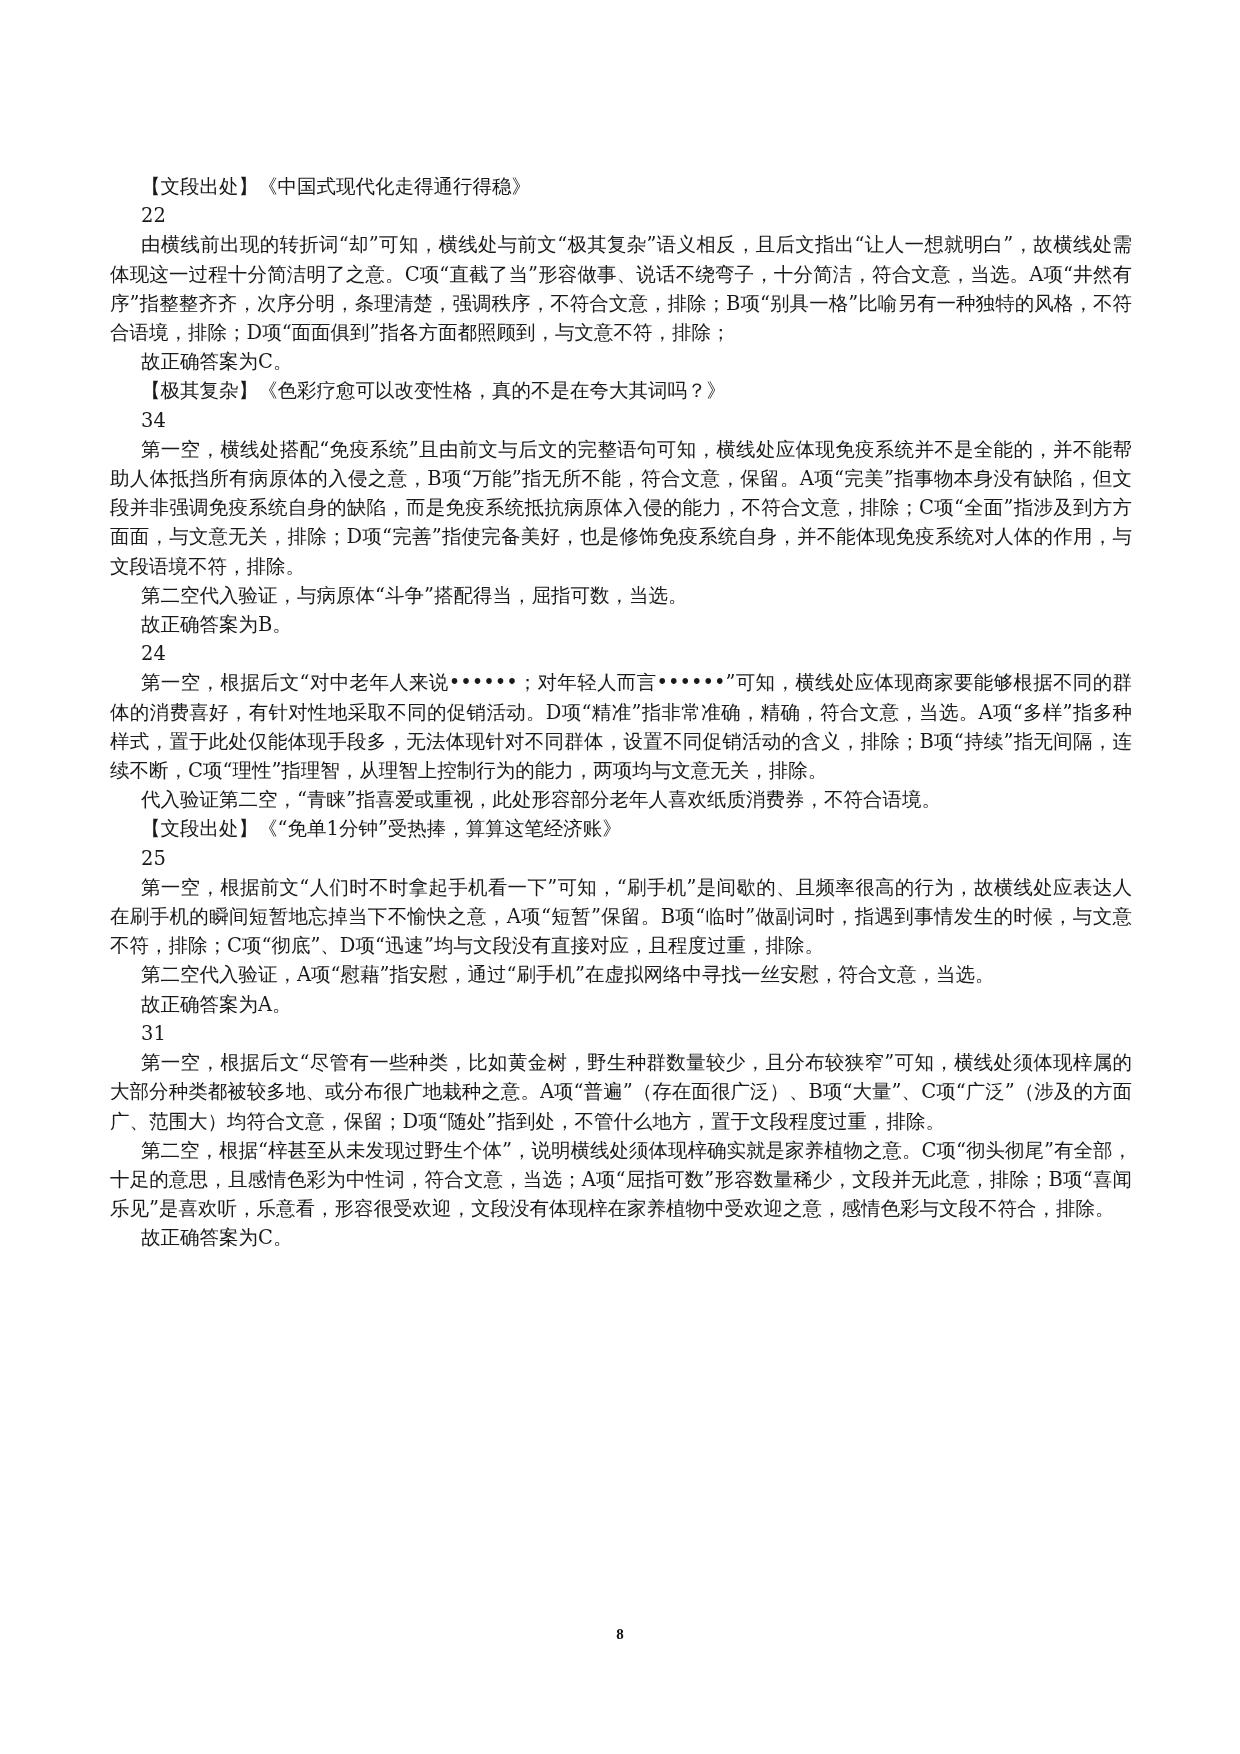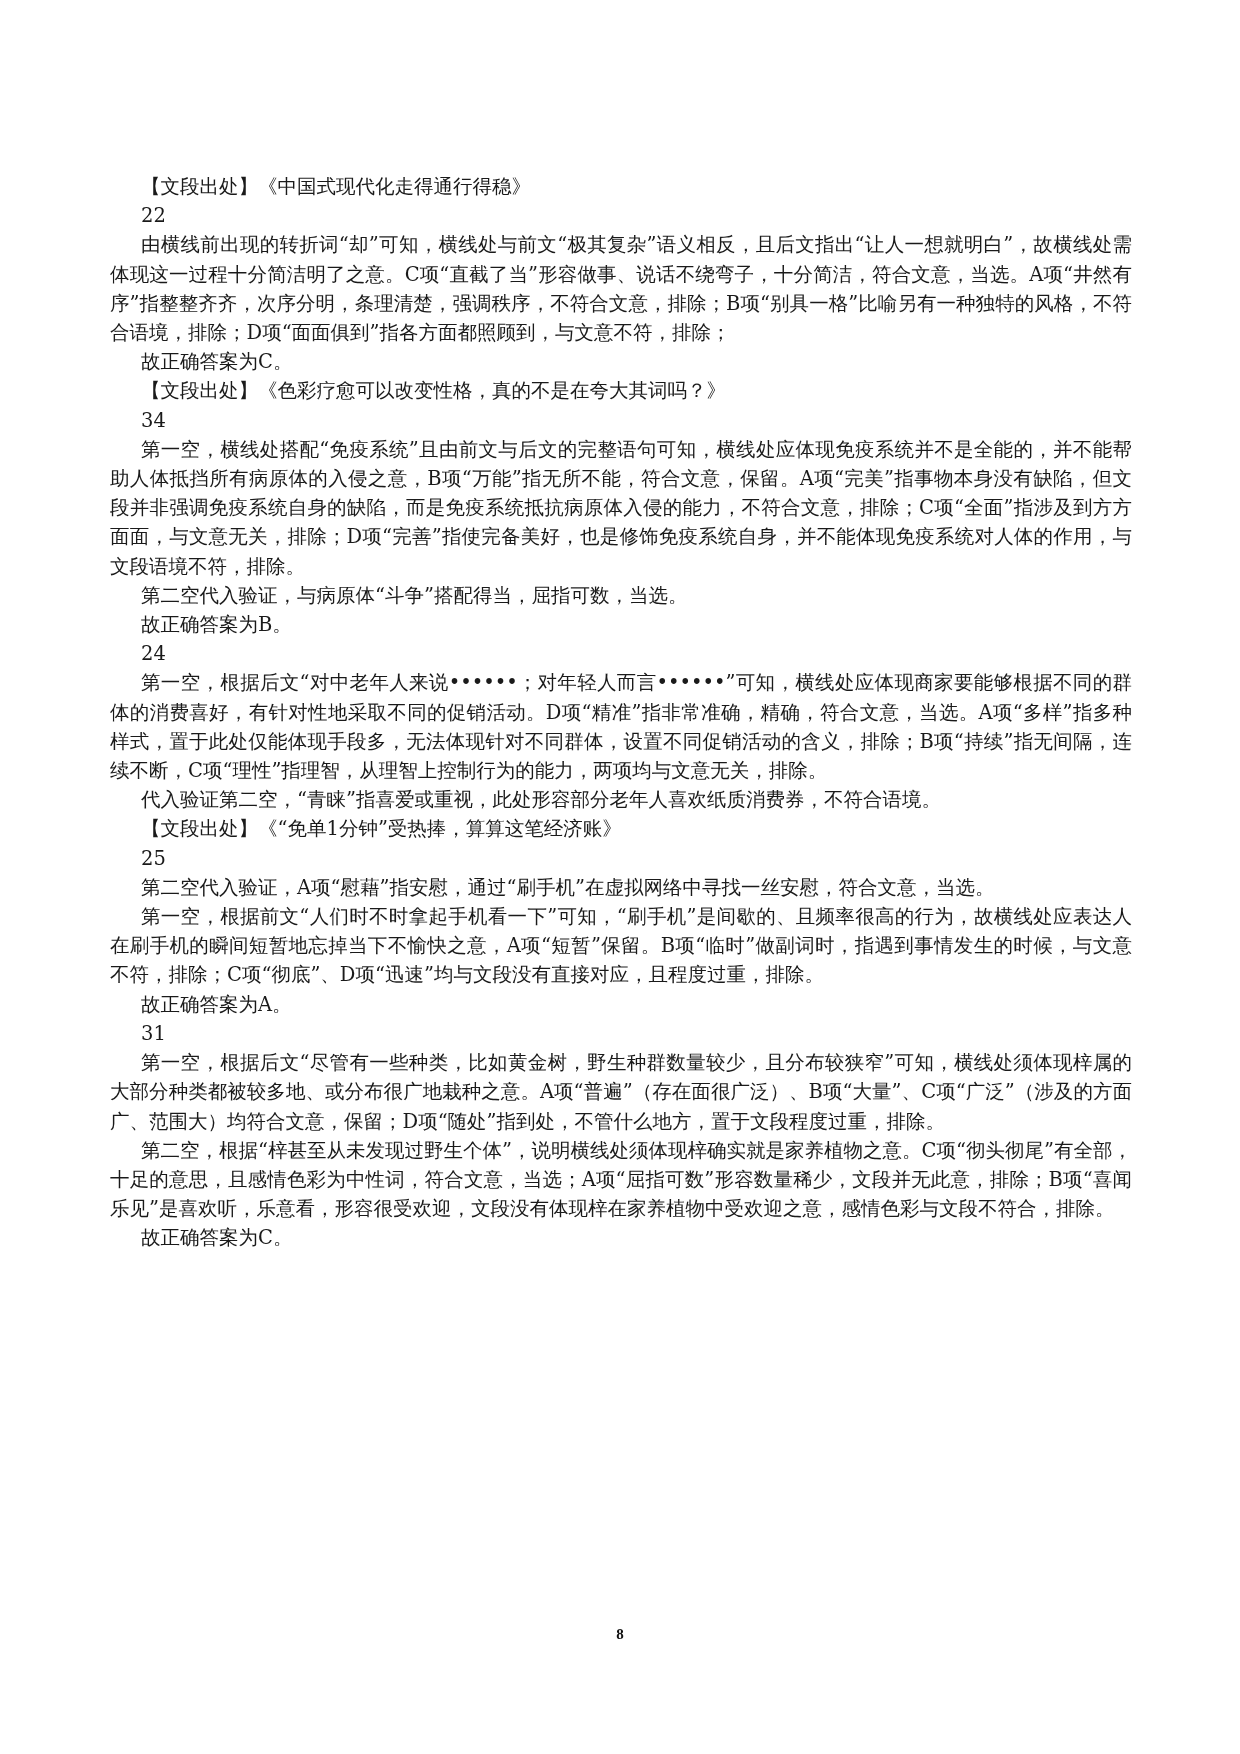--- a/index.html
+++ b/index.html
@@ -18,32 +18,32 @@
   }
 </style>
 </head>
 <body>
 
 <div class="page">
   <p class="p num">【文段出处】《中国式现代化走得通行得稳》</p>
   <p class="p num">22</p>
   <p class="p ind">由横线前出现的转折词“却”可知，横线处与前文“极其复杂”语义相反，且后文指出“让人一想就明白”，故横线处需体现这一过程十分简洁明了之意。C项“直截了当”形容做事、说话不绕弯子，十分简洁，符合文意，当选。A项“井然有序”指整整齐齐，次序分明，条理清楚，强调秩序，不符合文意，排除；B项“别具一格”比喻另有一种独特的风格，不符合语境，排除；D项“面面俱到”指各方面都照顾到，与文意不符，排除；</p>
   <p class="p ind">故正确答案为C。</p>
-  <p class="p num">【文段出处】《色彩疗愈可以改变性格，真的不是在夸大其词吗？》</p>
+  <p class="p num">【极其复杂】《色彩疗愈可以改变性格，真的不是在夸大其词吗？》</p>
   <p class="p num">34</p>
   <p class="p ind">第一空，横线处搭配“免疫系统”且由前文与后文的完整语句可知，横线处应体现免疫系统并不是全能的，并不能帮助人体抵挡所有病原体的入侵之意，B项“万能”指无所不能，符合文意，保留。A项“完美”指事物本身没有缺陷，但文段并非强调免疫系统自身的缺陷，而是免疫系统抵抗病原体入侵的能力，不符合文意，排除；C项“全面”指涉及到方方面面，与文意无关，排除；D项“完善”指使完备美好，也是修饰免疫系统自身，并不能体现免疫系统对人体的作用，与文段语境不符，排除。</p>
   <p class="p ind">第二空代入验证，与病原体“斗争”搭配得当，屈指可数，当选。</p>
   <p class="p ind">故正确答案为B。</p>
   <p class="p num">24</p>
   <p class="p ind">第一空，根据后文“对中老年人来说••••••；对年轻人而言••••••”可知，横线处应体现商家要能够根据不同的群体的消费喜好，有针对性地采取不同的促销活动。D项“精准”指非常准确，精确，符合文意，当选。A项“多样”指多种样式，置于此处仅能体现手段多，无法体现针对不同群体，设置不同促销活动的含义，排除；B项“持续”指无间隔，连续不断，C项“理性”指理智，从理智上控制行为的能力，两项均与文意无关，排除。</p>
   <p class="p ind">代入验证第二空，“青睐”指喜爱或重视，此处形容部分老年人喜欢纸质消费券，不符合语境。</p>
   <p class="p num">【文段出处】《“免单1分钟”受热捧，算算这笔经济账》</p>
   <p class="p num">25</p>
+  <p class="p ind">第一空，根据前文“人们时不时拿起手机看一下”可知，“刷手机”是间歇的、且频率很高的行为，故横线处应表达人在刷手机的瞬间短暂地忘掉当下不愉快之意，A项“短暂”保留。B项“临时”做副词时，指遇到事情发生的时候，与文意不符，排除；C项“彻底”、D项“迅速”均与文段没有直接对应，且程度过重，排除。</p>
   <p class="p ind">第二空代入验证，A项“慰藉”指安慰，通过“刷手机”在虚拟网络中寻找一丝安慰，符合文意，当选。</p>
-  <p class="p ind">第一空，根据前文“人们时不时拿起手机看一下”可知，“刷手机”是间歇的、且频率很高的行为，故横线处应表达人在刷手机的瞬间短暂地忘掉当下不愉快之意，A项“短暂”保留。B项“临时”做副词时，指遇到事情发生的时候，与文意不符，排除；C项“彻底”、D项“迅速”均与文段没有直接对应，且程度过重，排除。</p>
   <p class="p ind">故正确答案为A。</p>
   <p class="p num">31</p>
   <p class="p ind">第一空，根据后文“尽管有一些种类，比如黄金树，野生种群数量较少，且分布较狭窄”可知，横线处须体现梓属的大部分种类都被较多地、或分布很广地栽种之意。A项“普遍”（存在面很广泛）、B项“大量”、C项“广泛”（涉及的方面广、范围大）均符合文意，保留；D项“随处”指到处，不管什么地方，置于文段程度过重，排除。</p>
   <p class="p ind">第二空，根据“梓甚至从未发现过野生个体”，说明横线处须体现梓确实就是家养植物之意。C项“彻头彻尾”有全部，十足的意思，且感情色彩为中性词，符合文意，当选；A项“屈指可数”形容数量稀少，文段并无此意，排除；B项“喜闻乐见”是喜欢听，乐意看，形容很受欢迎，文段没有体现梓在家养植物中受欢迎之意，感情色彩与文段不符合，排除。</p>
   <p class="p ind">故正确答案为C。</p>
 </div>
 
 <div class="footer">8</div>
 
 </body></html>

